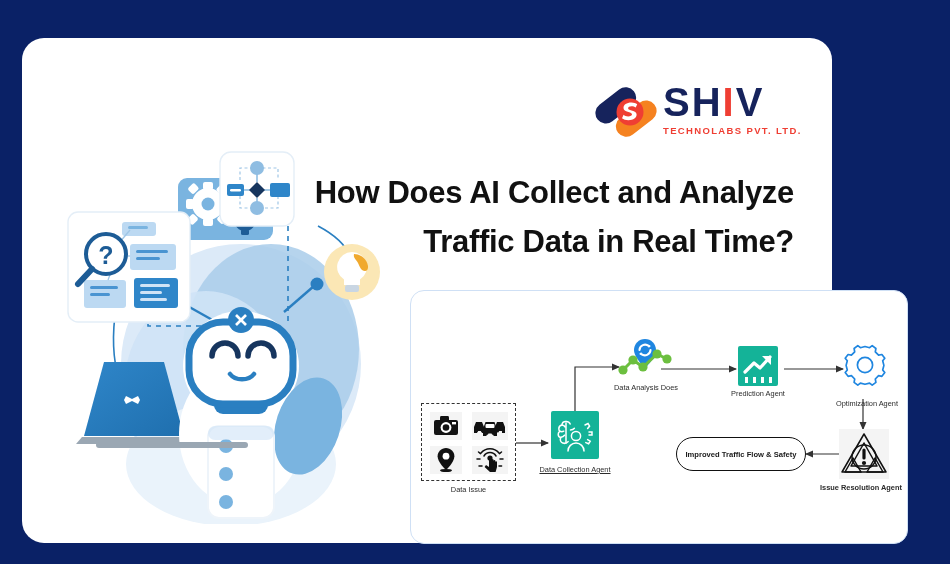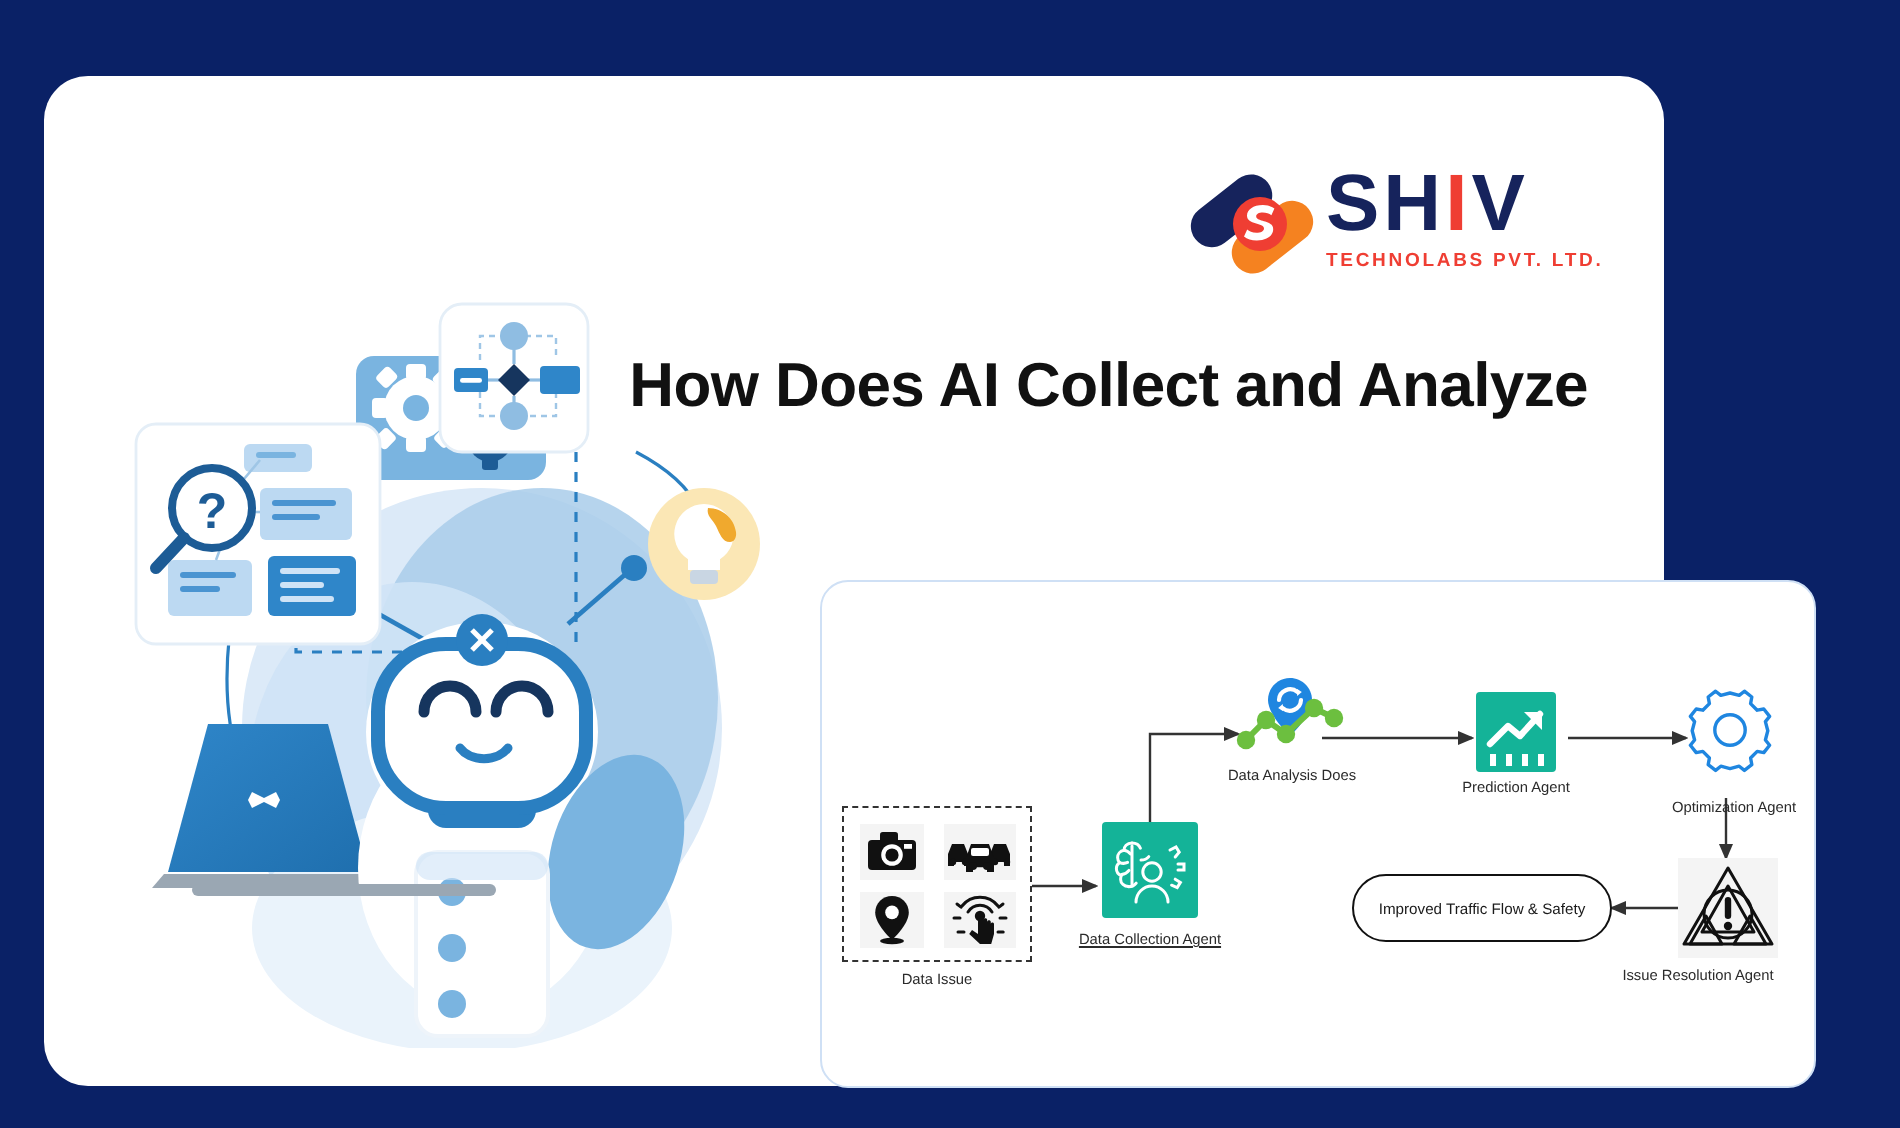--- a/index.html
+++ b/index.html
@@ -66,21 +66,21 @@
 
   
   .tealbox {
     position:absolute; background:#14b398; border-radius:2px;
   }
   .pill {
     position:absolute;
     border:1.6px solid #111; border-radius:22px;
     background:#fff;
     display:flex; align-items:center; justify-content:center;
-    font-size:7.6px; color:#1a1a1a; white-space:nowrap;
+    font-size:7.6px; color:#1a1a1a; white-space:nowrap;font-weight:bold;
   }
   .dashbox {
     position:absolute;
     border:1.3px dashed #333;
     background:#fff;
   }
   .srcicon {
     position:absolute; background:#f4f4f4;
     display:flex; align-items:center; justify-content:center;
   }
@@ -100,20 +100,21 @@
       <path d="M36.5 16.5c-5 0-8 2.4-8 5.4 0 4.6 8.5 3.4 8.5 6.3 0 1.3-1.6 2.2-3.8 2.2-2.1 0-3.6-.7-4.6-1.6l-1.6 3.4c1.5 1.2 3.8 2 6.4 2 5.2 0 8.2-2.5 8.2-5.6 0-4.8-8.5-3.6-8.5-6.4 0-1.1 1.3-1.9 3.3-1.9 1.7 0 3.2.5 4.3 1.3l1.5-3.3c-1.4-1-3.4-1.8-5.7-1.8z" fill="#ffffff"></path>
     </svg>
     <div id="logo-text">
       <div id="logo-name"><span>SH</span><span class="v">I</span><span>V</span></div>
       <div id="logo-sub">TECHNOLABS PVT. LTD.</div>
     </div>
   </div>
 
   <div id="title">
     <div>How Does AI Collect and Analyze</div>
+    <div>Traffic Data in Real Time?</div>
   </div>
 
   <div id="illo">
     <svg width="350" height="390" viewBox="0 0 350 390">
       <defs>
         <linearGradient id="lapg" x1="0" y1="0" x2="1" y2="1">
           <stop offset="0" stop-color="#2f86c9"></stop>
             <stop offset="1" stop-color="#1f6fae"></stop>
         </linearGradient>
       </defs>
@@ -379,18 +380,18 @@
           <path d="M25 5 L47 43 H3 Z"></path>
           <path d="M25 14 L38 37 H12 Z"></path>
           <path d="M14 29 L22 43 H6 Z"></path>
           <path d="M36 29 L44 43 H28 Z"></path>
           <circle cx="25" cy="28" r="12"></circle>
         </g>
         <rect x="23.4" y="19.5" width="3.2" height="11" rx="1.6" fill="#111"></rect>
         <circle cx="25" cy="34" r="2.1" fill="#111"></circle>
       </svg>
     </div>
-    <div class="dlabel" style="left:384px;top:192px;width:108px;">Issue Resolution Agent</div>
+    <div class="dlabel" style="left:396px;top:192px;width:108px;font-weight:bold;">Issue Resolution Agent</div>
 
     <div class="pill" style="left:265px;top:146px;width:130px;height:34px;">Improved Traffic Flow &amp; Safety</div>
 
   </div>
 </div>
 
 </body></html>

